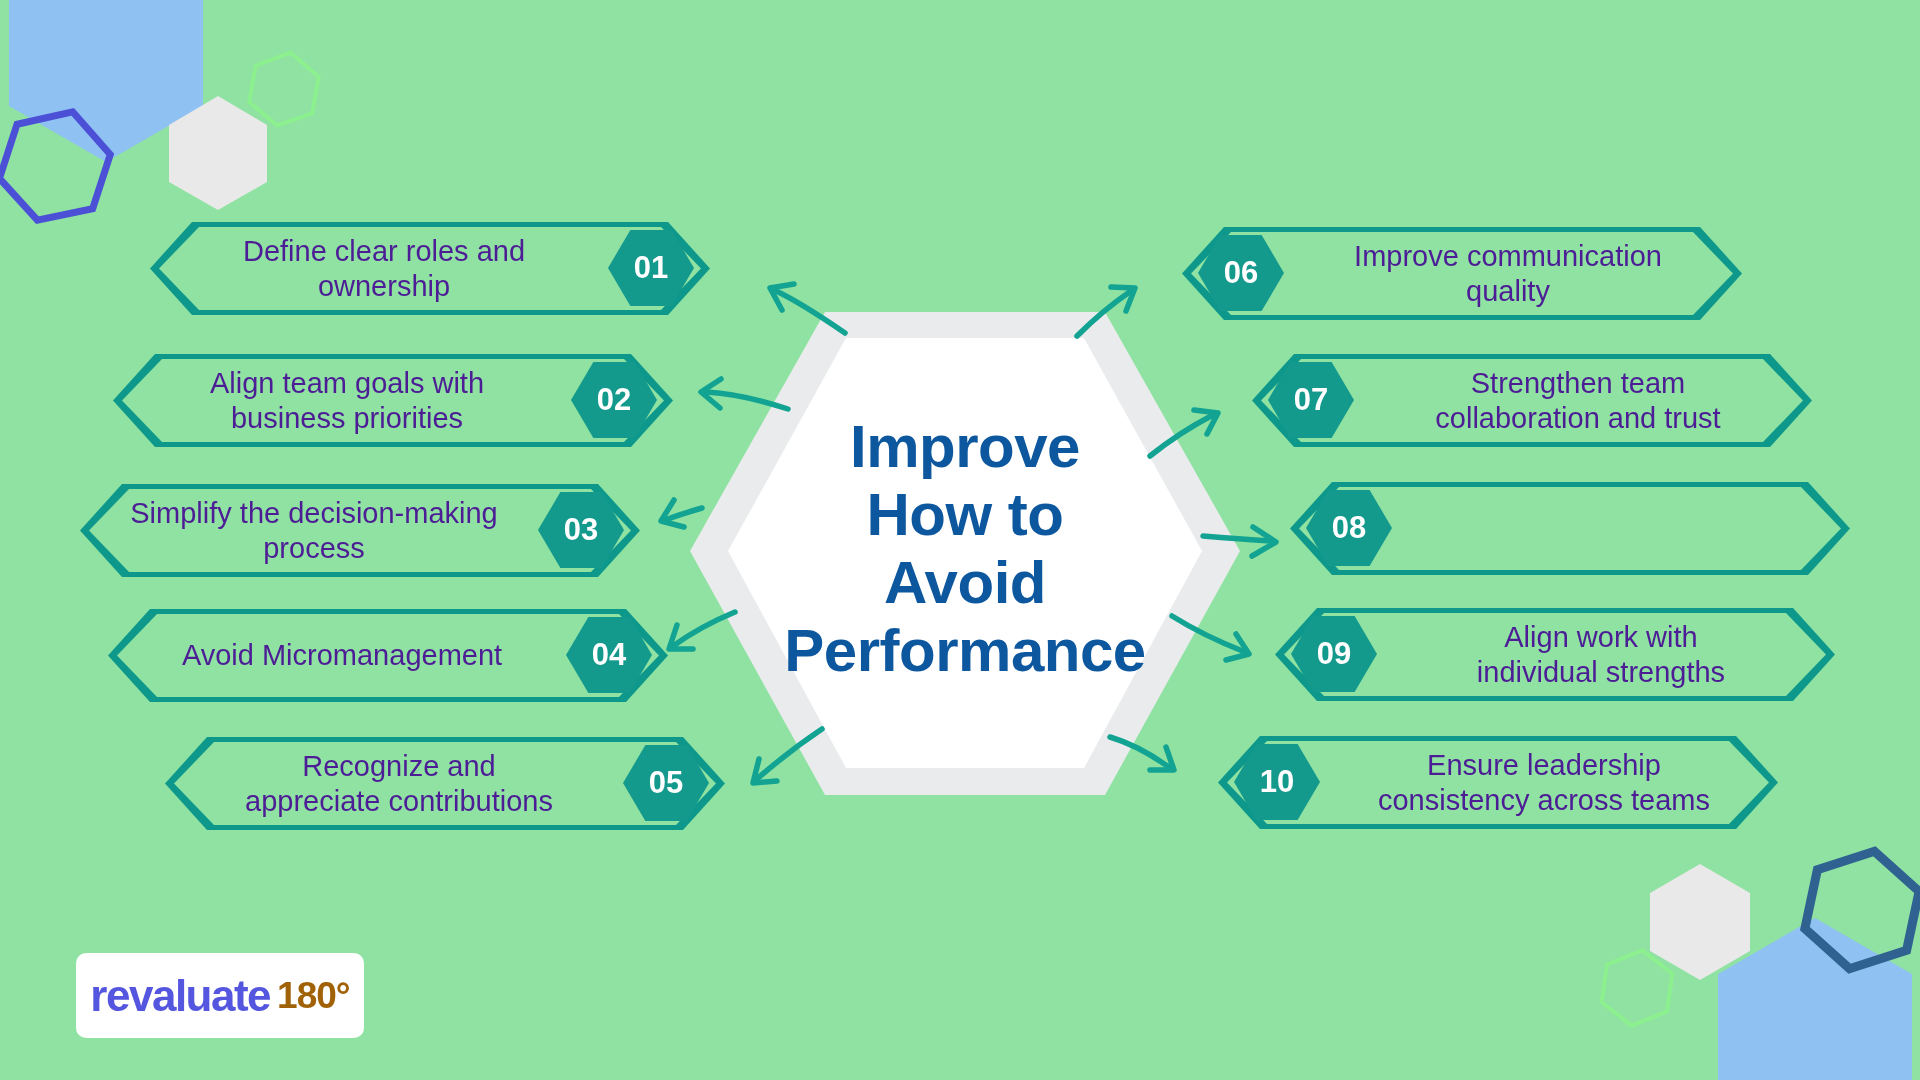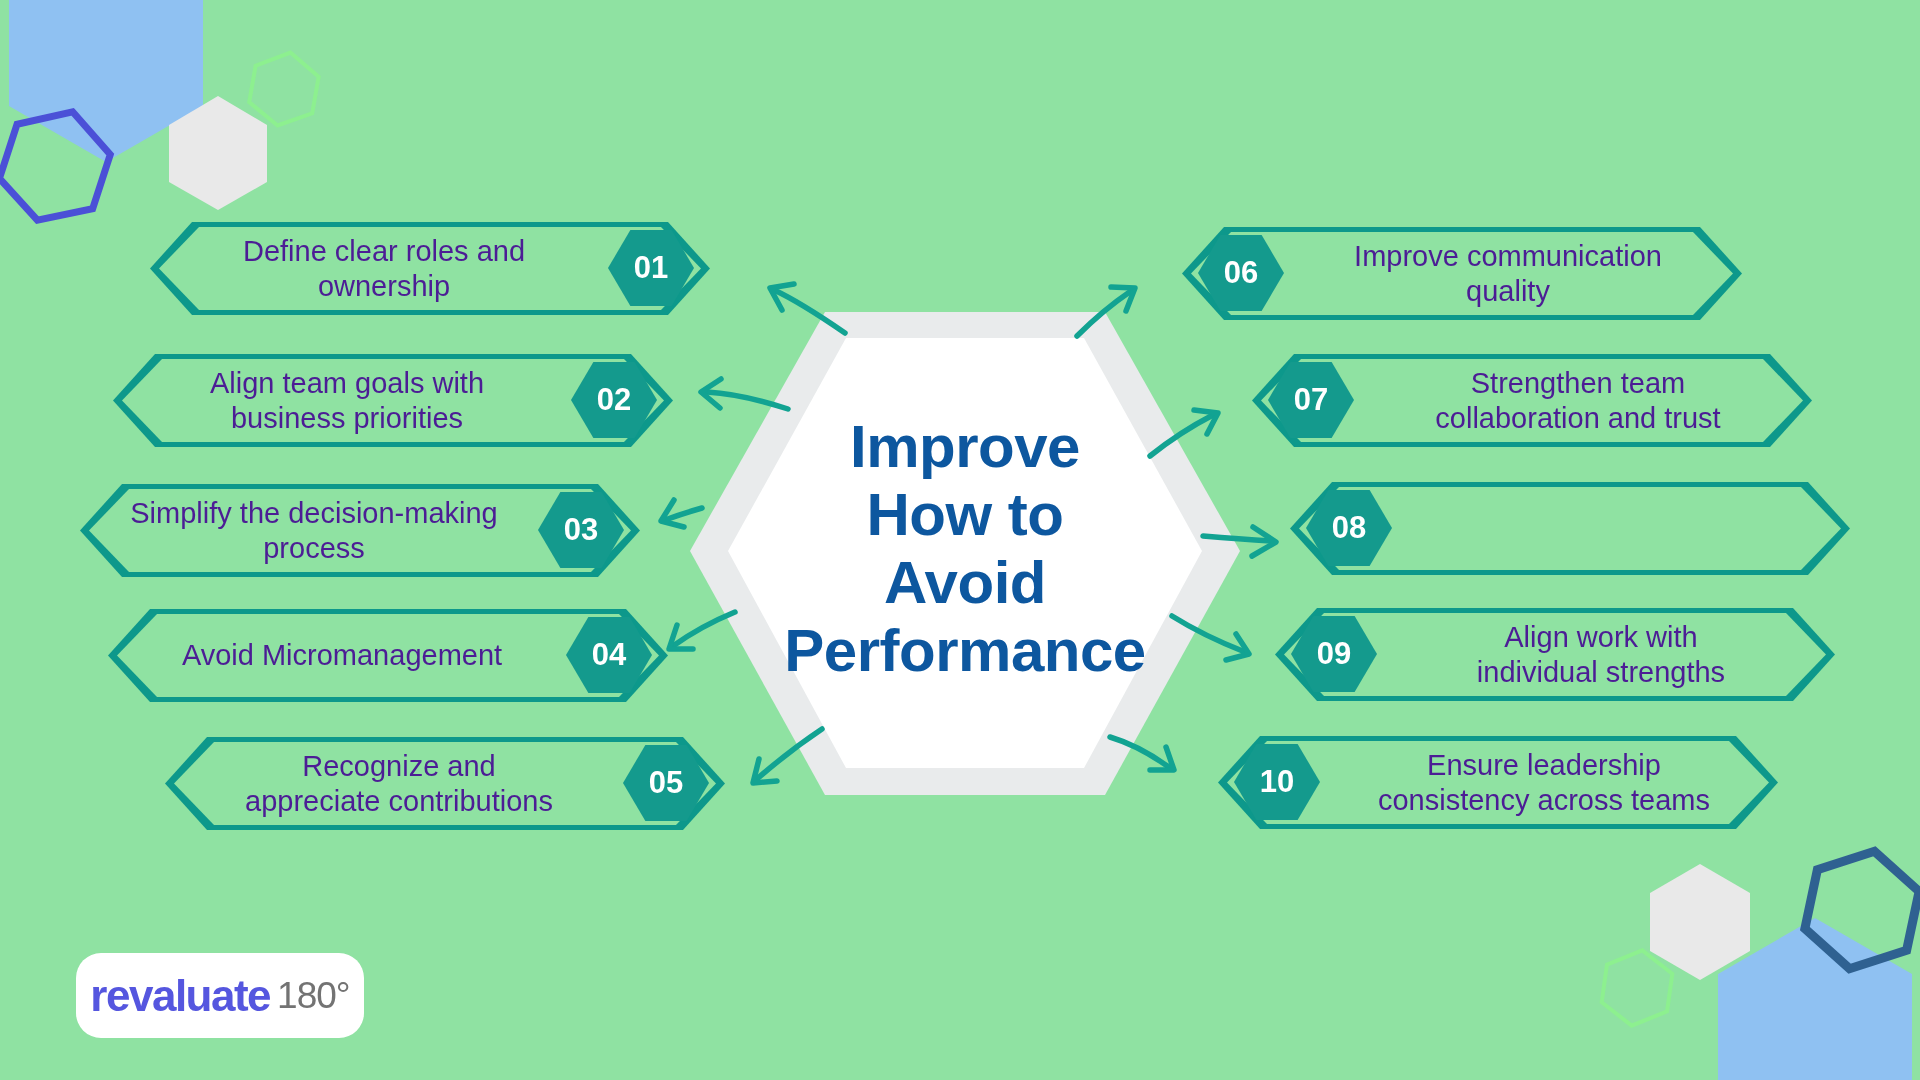--- a/index.html
+++ b/index.html
@@ -43,24 +43,24 @@
   .center-title{
     position:absolute;left:700px;top:413px;width:530px;
     text-align:center;color:#0D579F;font-weight:bold;font-size:60px;line-height:68px;
     letter-spacing:-0.5px;
   }
   .center-title span{display:block;}
 
   
   .logo{
     position:absolute;left:76px;top:953px;width:288px;height:85px;background:#ffffff;
-    border-radius:25px;display:flex;align-items:center;justify-content:center;gap:7px;
+    border-radius:10px;display:flex;align-items:center;justify-content:center;gap:7px;
   }
   .logo .brand{color:#5556DF;font-size:44px;font-weight:bold;letter-spacing:-1.5px;}
-  .logo .suffix{color:#737373;font-size:37px;font-weight:normal;letter-spacing:-1px;}
+  .logo .suffix{color:#a16207;font-size:37px;font-weight:bold;letter-spacing:-1px;}
 </style>
 </head>
 <body>
 
 <div class="canvas">
 
   <svg class="layer" viewBox="0 0 1920 1080">
 
     <polygon points="106,-62 203,-6 203,106 106,162 9,106 9,-6" fill="#8FC1F2"></polygon>
     <polygon points="218,96 267,125 267,182 218,210 169,182 169,125" fill="#E9E9E9"></polygon>

